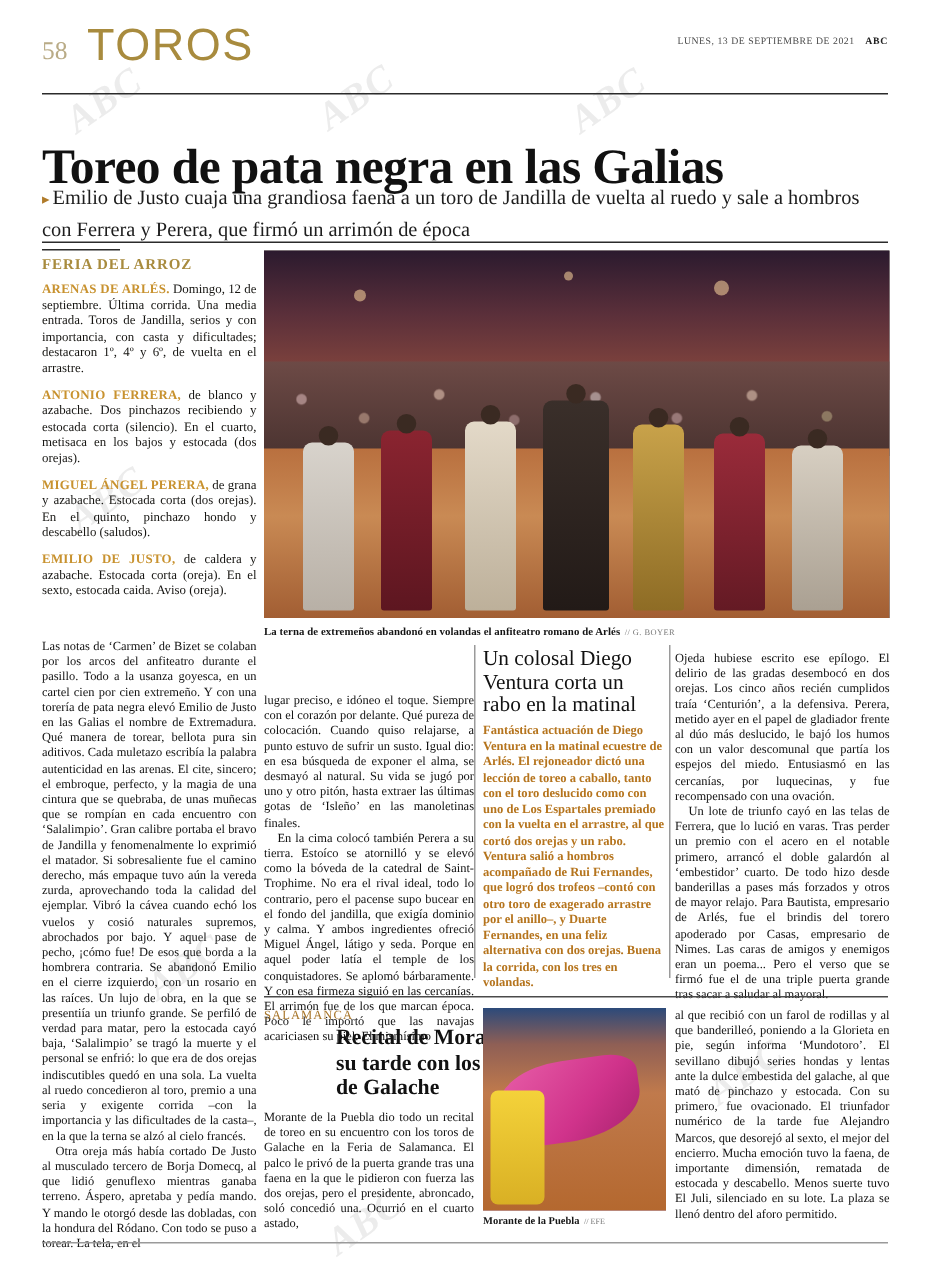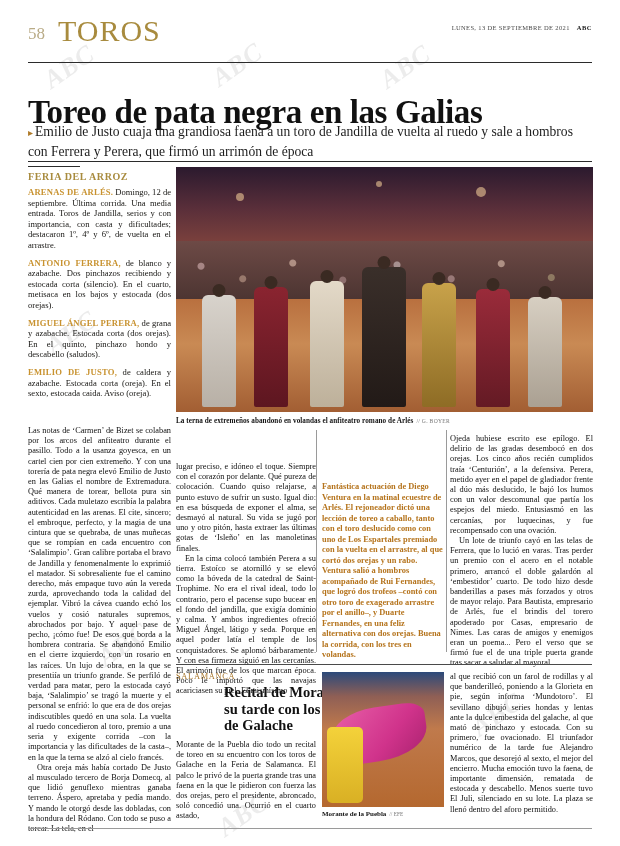--- a/index.html
+++ b/index.html
@@ -32,21 +32,21 @@
   .masthead{
     position:absolute;left:28px;top:14px;right:28px;height:34px;
   }
   .folio{
     position:absolute;left:0;top:10px;
     font-family:"Liberation Serif",serif;
     font-size:17px;color:#b9ab86;letter-spacing:0;
   }
   .section-name{
     position:absolute;left:30px;top:0px;
-    font-family:Liberation Serif, serif;
+    font-family:Liberation Sans, sans-serif;
     font-size:30px;color:#a88b3e;letter-spacing:1px;
   }
   .dateline{
     position:absolute;right:0;top:10px;
     font-size:6.5px;letter-spacing:.35px;color:#4a4a4a;
     font-family:"Liberation Serif",serif;
   }
   .dateline .abc{
     font-weight:700;color:#222;margin-left:7px;letter-spacing:.5px;
   }
@@ -290,20 +290,21 @@
     <p class="first">Las notas de ‘Carmen’ de Bizet se colaban por los arcos del anfiteatro durante el pasillo. Todo a la usanza goyesca, en un cartel cien por cien extremeño. Y con una torería de pata negra elevó Emilio de Justo en las Galias el nombre de Extremadura. Qué manera de torear, bellota pura sin aditivos. Cada muletazo escribía la palabra autenticidad en las arenas. El cite, sincero; el embroque, perfecto, y la magia de una cintura que se quebraba, de unas muñecas que se rompían en cada encuentro con ‘Salalimpio’. Gran calibre portaba el bravo de Jandilla y fenomenalmente lo exprimió el matador. Si sobresaliente fue el camino derecho, más empaque tuvo aún la vereda zurda, aprovechando toda la calidad del ejemplar. Vibró la cávea cuando echó los vuelos y cosió naturales supremos, abrochados por bajo. Y aquel pase de pecho, ¡cómo fue! De esos que borda a la hombrera contraria. Se abandonó Emilio en el cierre izquierdo, con un rosario en las raíces. Un lujo de obra, en la que se presentiía un triunfo grande. Se perfiló de verdad para matar, pero la estocada cayó baja, ‘Salalimpio’ se tragó la muerte y el personal se enfrió: lo que era de dos orejas indiscutibles quedó en una sola. La vuelta al ruedo concedieron al toro, premio a una seria y exigente corrida –con la importancia y las dificultades de la casta–, en la que la terna se alzó al cielo francés.</p>
     <p>Otra oreja más había cortado De Justo al musculado tercero de Borja Domecq, al que lidió genuflexo mientras ganaba terreno. Áspero, apretaba y pedía mando. Y mando le otorgó desde las dobladas, con la hondura del Ródano. Con todo se puso a torear. La tela, en el</p>
   </div>
 
   <div class="col" id="col2">
     <p class="first">lugar preciso, e idóneo el toque. Siempre con el corazón por delante. Qué pureza de colocación. Cuando quiso relajarse, a punto estuvo de sufrir un susto. Igual dio: en esa búsqueda de exponer el alma, se desmayó al natural. Su vida se jugó por uno y otro pitón, hasta extraer las últimas gotas de ‘Isleño’ en las manoletinas finales.</p>
     <p>En la cima colocó también Perera a su tierra. Estoíco se atornilló y se elevó como la bóveda de la catedral de Saint-Trophime. No era el rival ideal, todo lo contrario, pero el pacense supo bucear en el fondo del jandilla, que exigía dominio y calma. Y ambos ingredientes ofreció Miguel Ángel, látigo y seda. Porque en aquel poder latía el temple de los conquistadores. Se aplomó bárbaramente. Y con esa firmeza siguió en las cercanías. El arrimón fue de los que marcan época. Poco le importó que las navajas acariciasen su piel. El mismísimo</p>
   </div>
 
   <div class="vrule-a"></div>
+  <div class="sub-head-3">Un colosal Diego Ventura corta un rabo en la matinal</div>
   <div class="sub-body-3">Fantástica actuación de Diego Ventura en la matinal ecuestre de Arlés. El rejoneador dictó una lección de toreo a caballo, tanto con el toro deslucido como con uno de Los Espartales premiado con la vuelta en el arrastre, al que cortó dos orejas y un rabo. Ventura salió a hombros acompañado de Rui Fernandes, que logró dos trofeos –contó con otro toro de exagerado arrastre por el anillo–, y Duarte Fernandes, en una feliz alternativa con dos orejas. Buena la corrida, con los tres en volandas.</div>
   <div class="vrule-b"></div>
 
   <div class="col" id="col4">
     <p class="first">Ojeda hubiese escrito ese epílogo. El delirio de las gradas desembocó en dos orejas. Los cinco años recién cumplidos traía ‘Centurión’, a la defensiva. Perera, metido ayer en el papel de gladiador frente al dúo más deslucido, le bajó los humos con un valor descomunal que partía los espejos del miedo. Entusiasmó en las cercanías, por luquecinas, y fue recompensado con una ovación.</p>
     <p>Un lote de triunfo cayó en las telas de Ferrera, que lo lució en varas. Tras perder un premio con el acero en el notable primero, arrancó el doble galardón al ‘embestidor’ cuarto. De todo hizo desde banderillas a pases más forzados y otros de mayor relajo. Para Bautista, empresario de Arlés, fue el brindis del torero apoderado por Casas, empresario de Nimes. Las caras de amigos y enemigos eran un poema... Pero el verso que se firmó fue el de una triple puerta grande tras sacar a saludar al mayoral.</p>
   </div>
 
   <div class="rule-bottom"></div>
   <div class="kicker">SALAMANCA</div>

